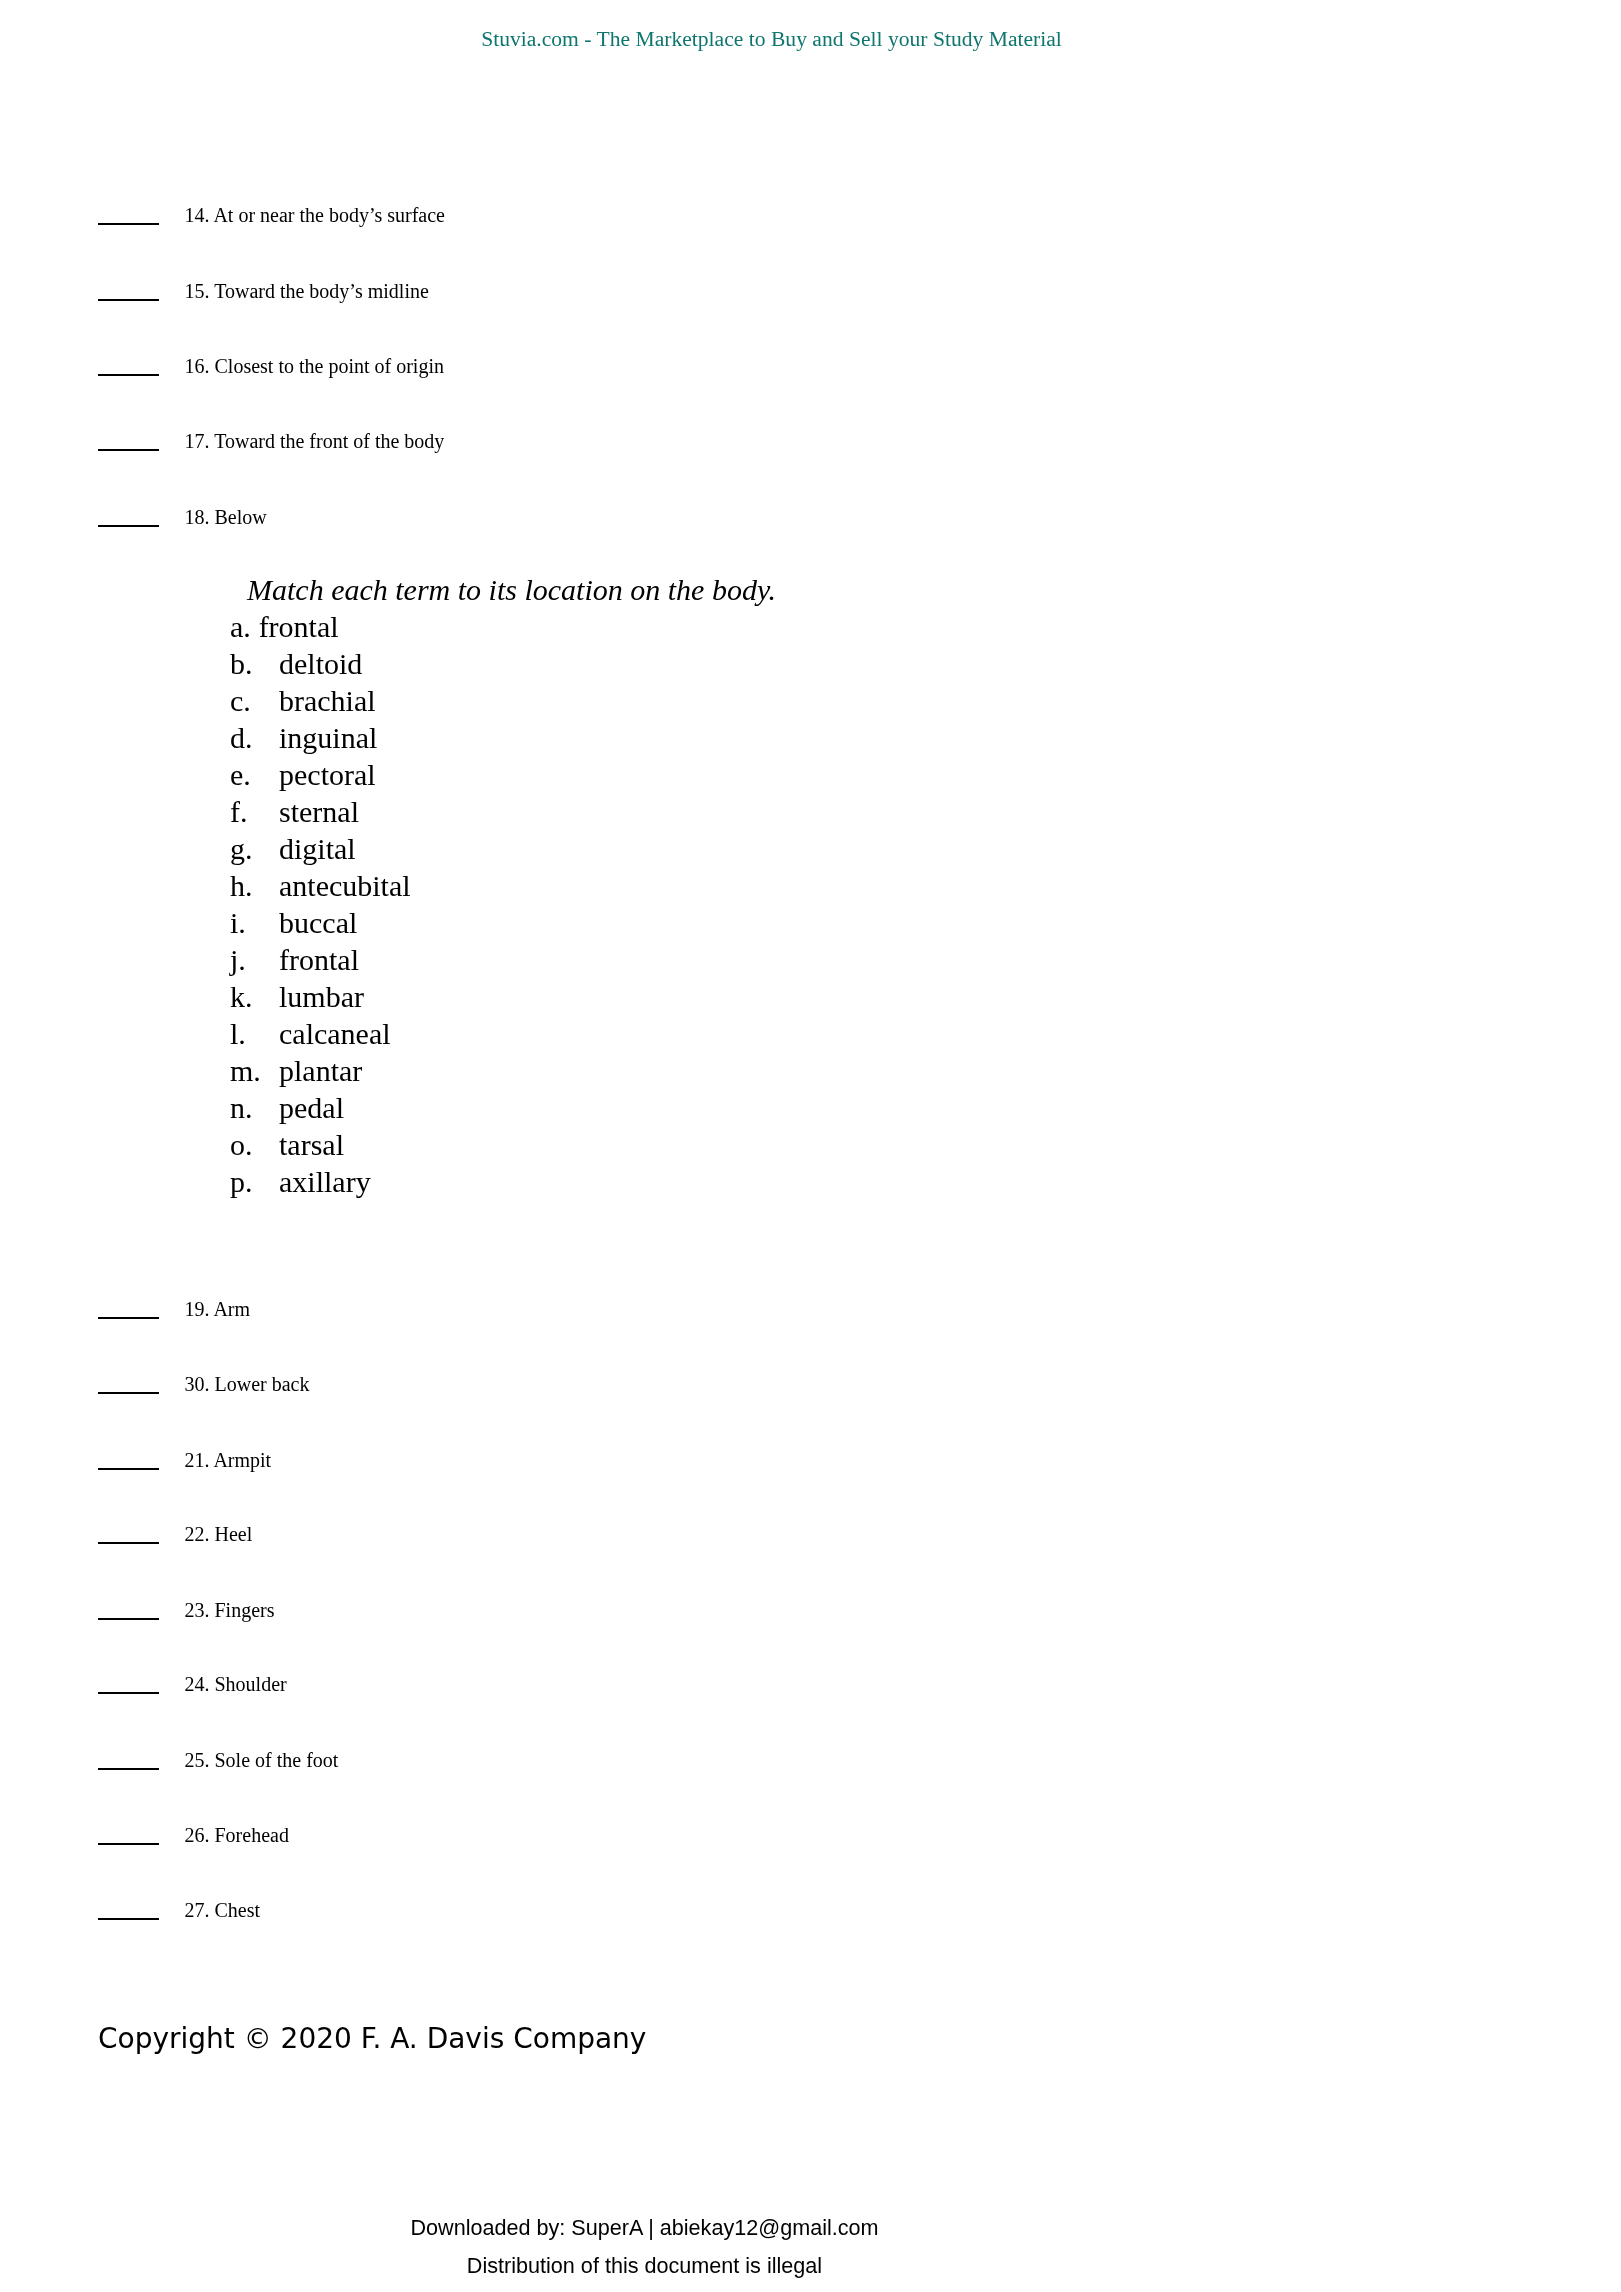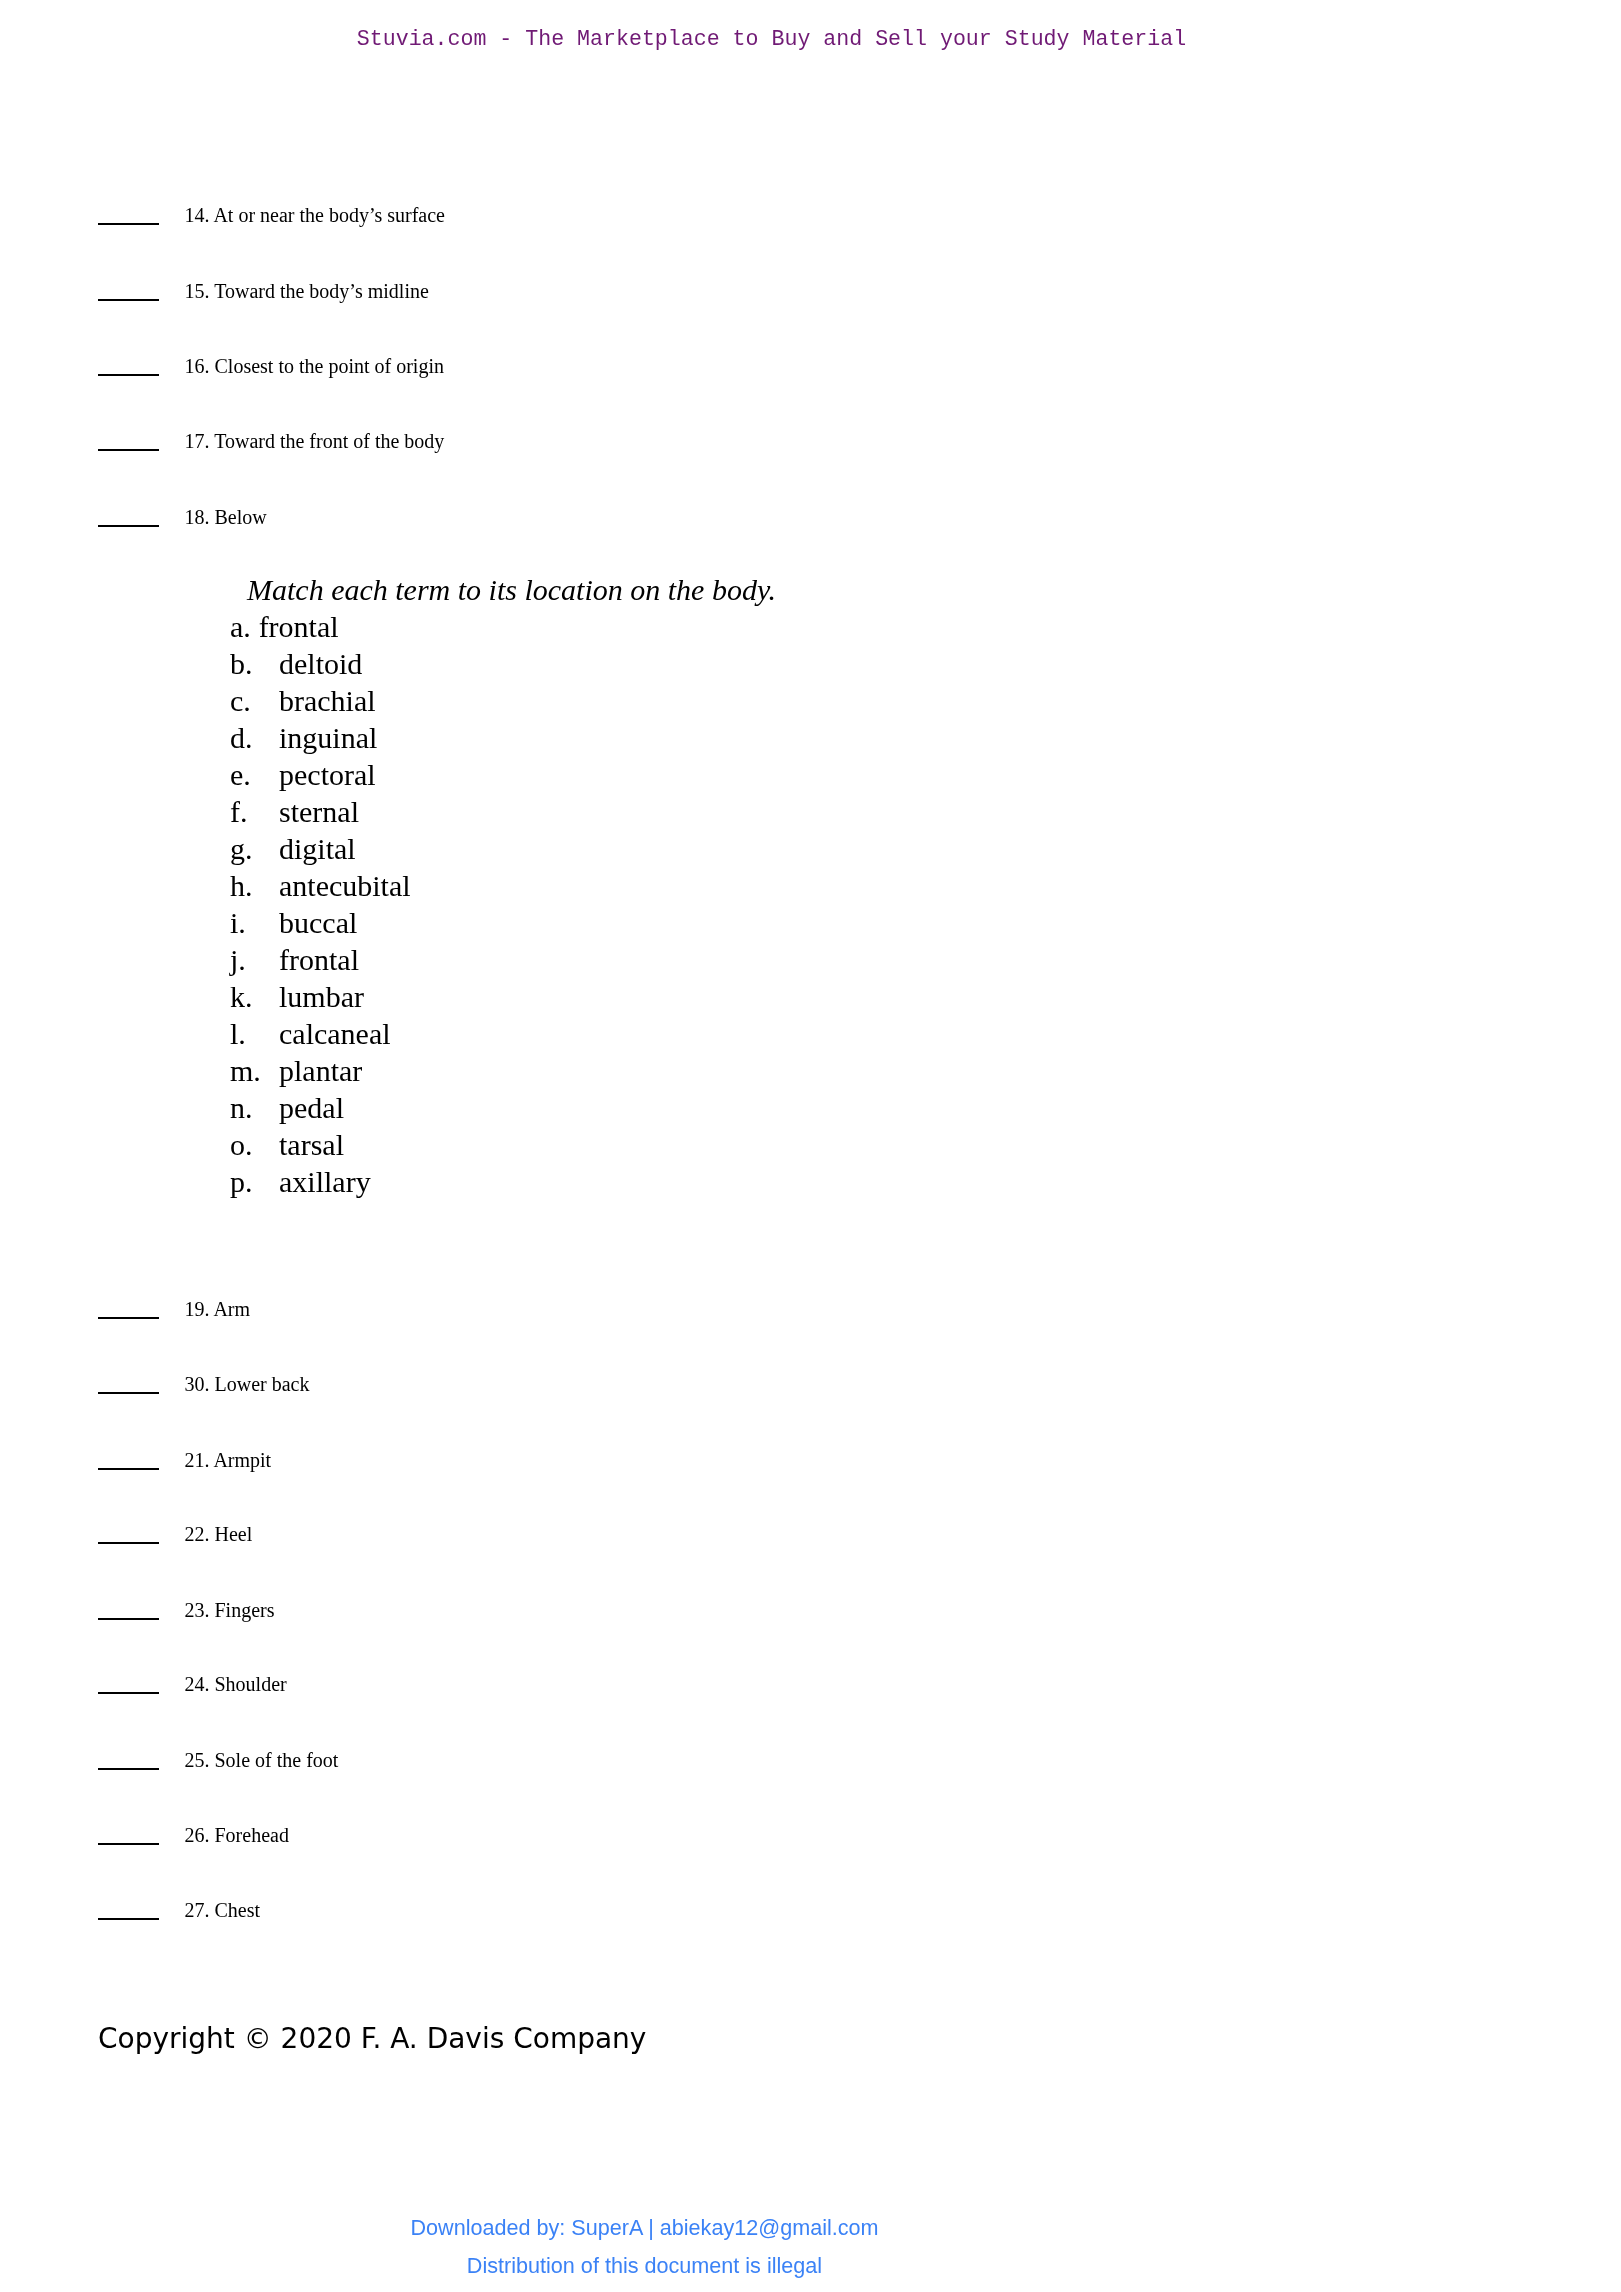--- a/index.html
+++ b/index.html
@@ -1,27 +1,27 @@
 <!DOCTYPE html>
 <html><head>
 <meta charset="utf-8">
 <style>
   html, body { margin:0; padding:0; background:#ffffff; }
   body { width:1621px; height:2293px; position:relative; overflow:hidden; font-family:"Liberation Serif", serif; color:#000; }
-  .hdr { position:absolute; top:27.4px; left:0; width:1543px; text-align:center; font-family:Liberation Mono, monospace; font-size:21.6px; color:#701a75; }
+  .hdr { position:absolute; top:27.4px; left:0; width:1543px; text-align:center; font-family:Liberation Serif, serif; font-size:21.6px; color:#0f766e; }
   .q { position:absolute; left:98px; height:39px; font-size:20px; line-height:39px; white-space:nowrap; }
   .q .blank { display:inline-block; width:61px; border-bottom:2px solid #000; height:27.4px; vertical-align:top; margin-right:25.5px; }
   .q .txt { display:inline-block; }
   .instr { position:absolute; left:247px; top:570px; font-size:30px; font-style:italic; line-height:39px; white-space:nowrap; }
   .opts { position:absolute; left:230px; top:608px; }
   .opt { height:37px; font-size:30px; line-height:37px; white-space:nowrap; position:relative; }
   .opt .let { display:inline-block; width:49px; }
   .opt.first .let { width:auto; margin-right:7.8px; }
   .copy { position:absolute; left:98px; top:2021px; font-family:"DejaVu Sans", sans-serif; font-size:28px; line-height:35px; white-space:nowrap; }
-  .ftr { position:absolute; left:0; width:1289px; text-align:center; font-family:"Liberation Sans", sans-serif; font-size:21.6px; color:#3b82f6; }
+  .ftr { position:absolute; left:0; width:1289px; text-align:center; font-family:"Liberation Sans", sans-serif; font-size:21.6px; color:#000000; }
 </style>
 </head>
 <body>
 
 <div class="hdr">Stuvia.com - The Marketplace to Buy and Sell your Study Material</div>
 
 <div class="q" style="top:196px"><span class="blank"></span><span class="txt">14. At or near the body’s surface</span></div>
 <div class="q" style="top:272px"><span class="blank"></span><span class="txt">15. Toward the body’s midline</span></div>
 <div class="q" style="top:347px"><span class="blank"></span><span class="txt">16. Closest to the point of origin</span></div>
 <div class="q" style="top:422px"><span class="blank"></span><span class="txt">17. Toward the front of the body</span></div>

